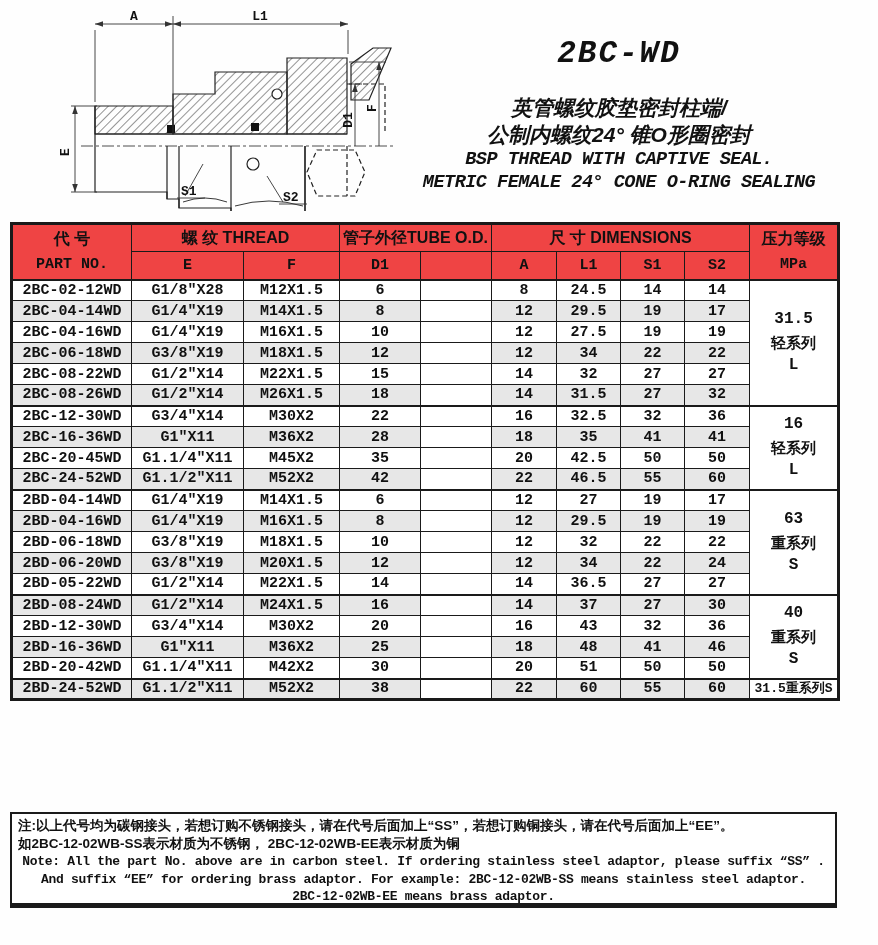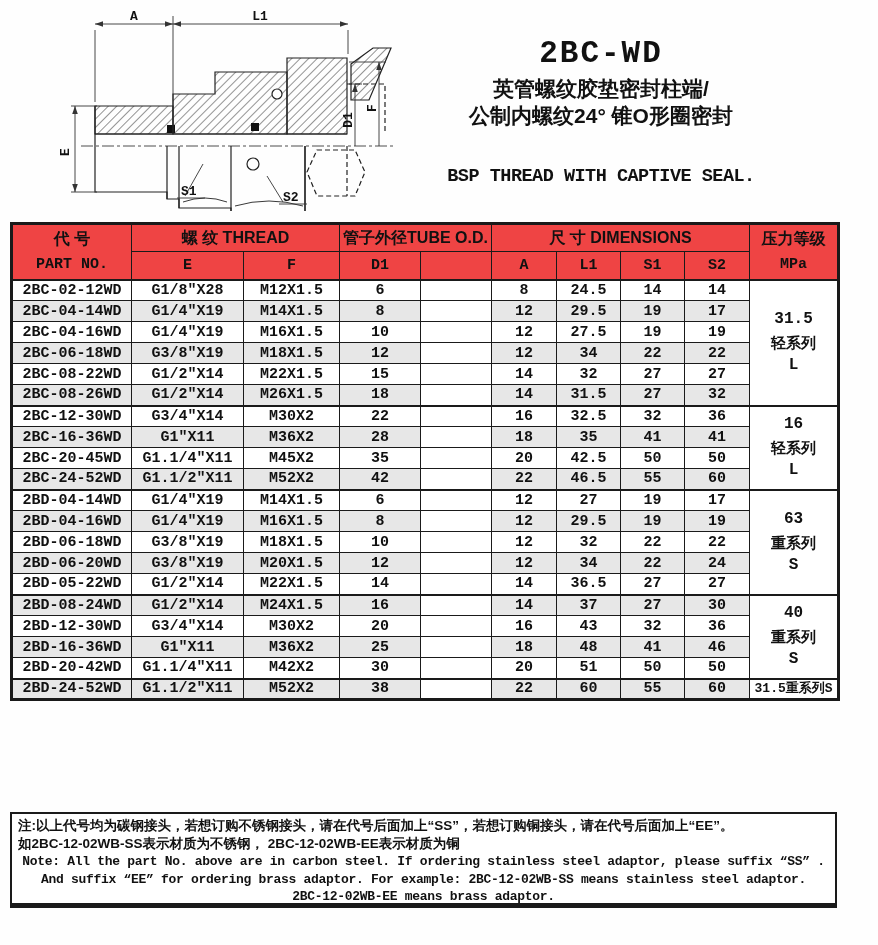--- a/index.html
+++ b/index.html
@@ -3,27 +3,27 @@
 <meta charset="utf-8">
 <style>
   html,body{margin:0;padding:0;width:878px;height:945px;background:#ffffff;}
   body{position:relative;font-family:"Liberation Sans","DejaVu Sans",sans-serif;color:#111;}
   .page{position:absolute;inset:0;background:#fefefe;overflow:hidden;}
 
   
   .drawing{position:absolute;left:55px;top:6px;}
 
   
-  .titleblock{position:absolute;left:378px;top:34px;width:446px;text-align:center;}
+  .titleblock{position:absolute;left:396px;top:34px;width:446px;text-align:center;font-style:italic;}
   .model{font-family:"Liberation Mono","DejaVu Sans Mono",monospace;font-weight:bold;
          font-size:31px;line-height:40px;letter-spacing:2px;}
   .sub-cn{font-weight:bold;font-size:21px;line-height:27px;}
-  .sub-cn.first{margin-top:1px;}
+  .sub-cn.first{margin-top:20px;}
   .sub-en{font-family:"Liberation Mono","DejaVu Sans Mono",monospace;font-weight:bold;
-          font-size:18.5px;line-height:23px;letter-spacing:-0.5px;margin-top:36px;}
+          font-size:18.5px;line-height:23px;letter-spacing:-0.5px;}
 
   
   table.spec{position:absolute;left:10px;top:222px;width:827px;border-collapse:collapse;
              table-layout:fixed;border:3px solid #1a1a1a;}
   table.spec th,table.spec td{border:1.4px solid #1a1a1a;text-align:center;vertical-align:middle;
              padding:0;overflow:hidden;white-space:nowrap;}
   thead tr.h1{height:28px;} thead tr.h2{height:28px;}
   thead th{background:#ef4444;font-weight:bold;font-size:16px;}
   thead th.latin{font-family:"Liberation Mono","DejaVu Sans Mono",monospace;font-size:15px;}
   thead th.two-line{line-height:26px;}
@@ -117,20 +117,21 @@
       <text x="126" y="189">S1</text>
       <text x="228" y="195">S2</text>
     </g>
   </svg>
 
   <div class="titleblock">
     <div class="model">2BC-WD</div>
     <div class="sub-cn first">英管螺纹胶垫密封柱端/</div>
     <div class="sub-cn">公制内螺纹24° 锥O形圈密封</div>
     <div class="sub-en">BSP THREAD WITH CAPTIVE SEAL.</div>
+    <div class="sub-en">METRIC FEMALE 24° CONE O-RING SEALING</div>
   </div>
 
   <table class="spec">
     <colgroup>
       <col style="width:120px">
         <col style="width:112px">
         <col style="width:96px">
       <col style="width:81px">
         <col style="width:71px">
         <col style="width:65px">

